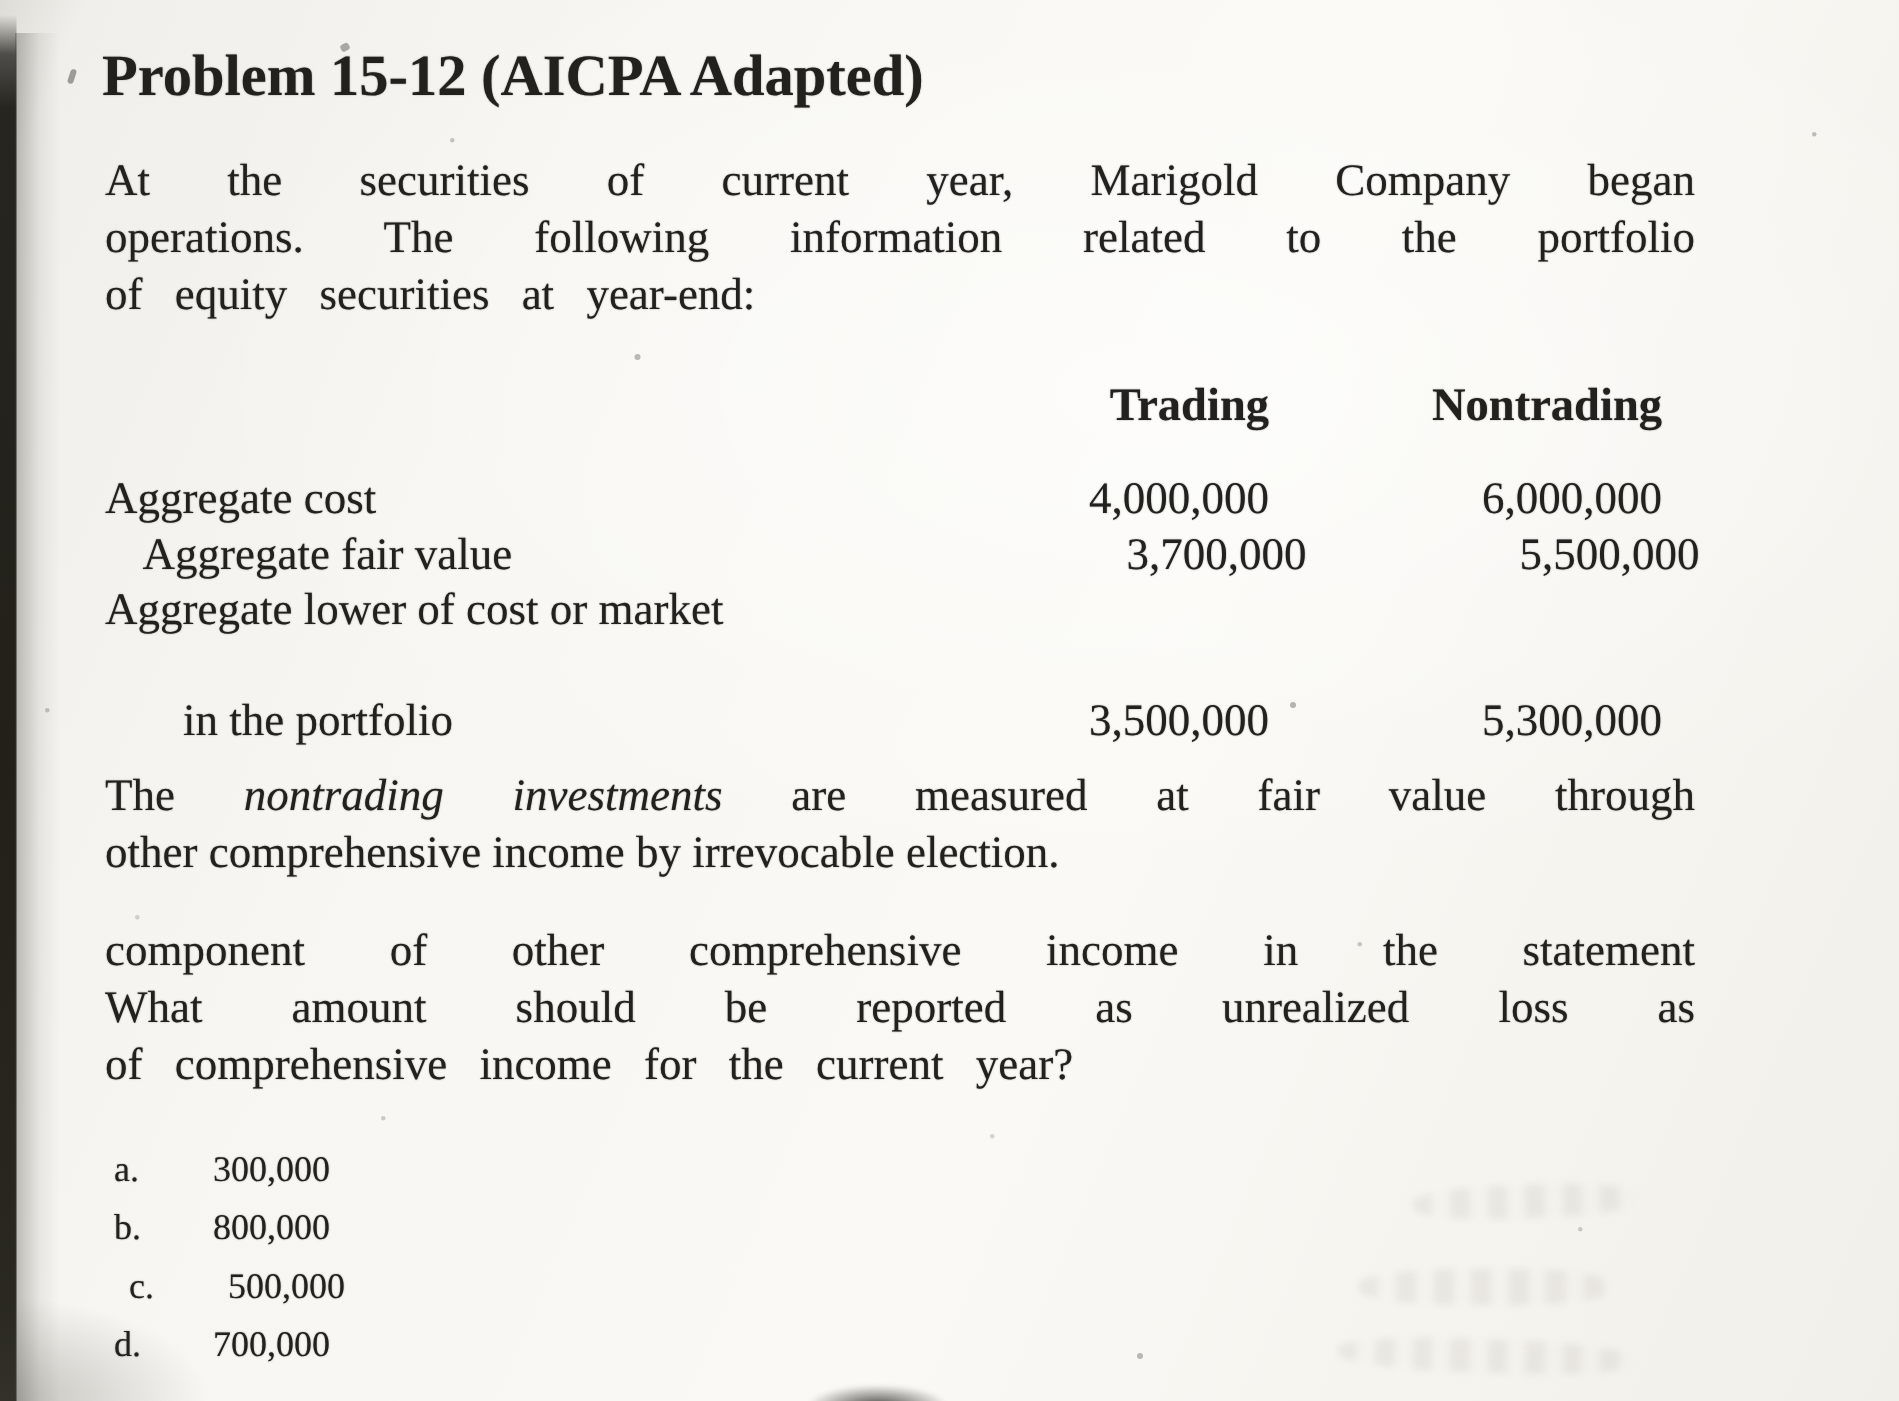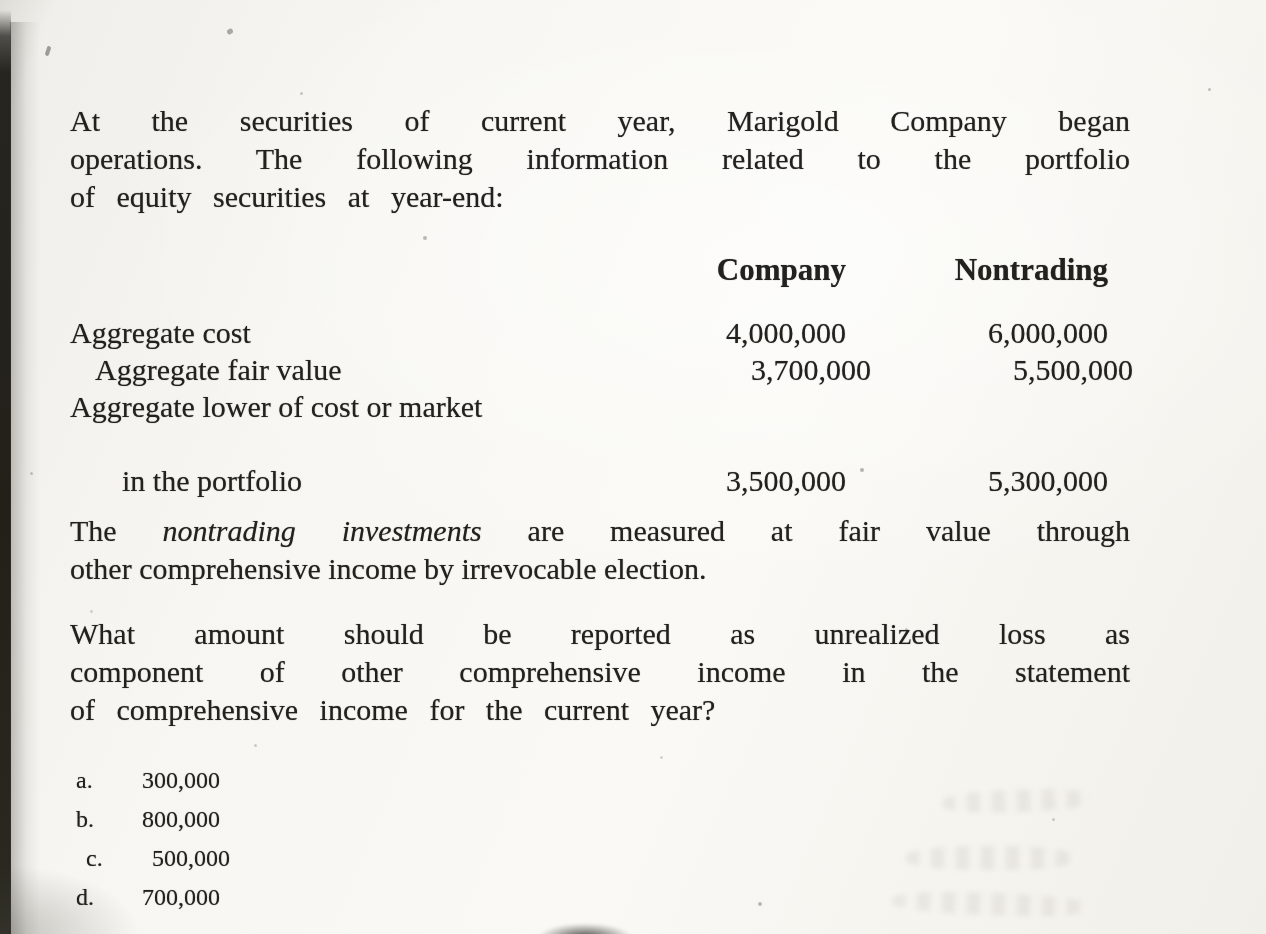--- a/index.html
+++ b/index.html
@@ -94,28 +94,29 @@
 <div class="page">
 
   <div class="edge-left"></div>
   <div class="edge-left-soft"></div>
   <div class="corner-bl"></div>
   <div class="bottom-smudge"></div>
   <div class="bleed bl1"></div>
   <div class="bleed bl2"></div>
   <div class="bleed bl3"></div>
 
+  <h1 class="title">Problem 15-12 (AICPA Adapted)</h1>
 
   <div class="para intro">
     <div class="pline just">At the securities of current year, Marigold Company began</div>
     <div class="pline just">operations. The following information related to the portfolio</div>
     <div class="pline wsp">of equity securities at year-end:</div>
   </div>
 
-  <div class="cell col-t thdr">Company</div>
+  <div class="cell col-t thdr">Trading</div>
   <div class="cell col-n thdr">Nontrading</div>
 
   <div class="cell col-label r1">Aggregate cost</div>
   <div class="cell col-t r1">4,000,000</div>
   <div class="cell col-n r1">6,000,000</div>
 
   <div class="cell col-label r2">Aggregate fair value</div>
   <div class="cell col-t r2">3,700,000</div>
   <div class="cell col-n r2">5,500,000</div>
 
@@ -127,22 +128,22 @@
   <div class="para note">
     <div class="pline just">
       <span>The</span>
       <em>nontrading investments</em>
       <span>are measured at fair value through</span>
     </div>
     <div class="pline">other comprehensive income by irrevocable election.</div>
   </div>
 
   <div class="para question">
+    <div class="pline just">component of other comprehensive income in the statement</div>
     <div class="pline just">What amount should be reported as unrealized loss as</div>
-    <div class="pline just">component of other comprehensive income in the statement</div>
     <div class="pline wsp">of comprehensive income for the current year?</div>
   </div>
 
   <div class="choice c-a">
     <span class="ltr">a.</span><span>300,000</span>
   </div>
   <div class="choice c-b">
     <span class="ltr">b.</span><span>800,000</span>
   </div>
   <div class="choice c-c">

